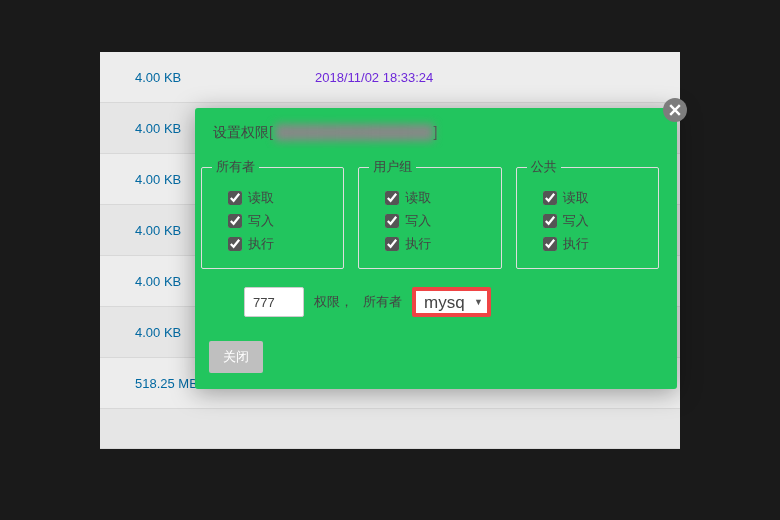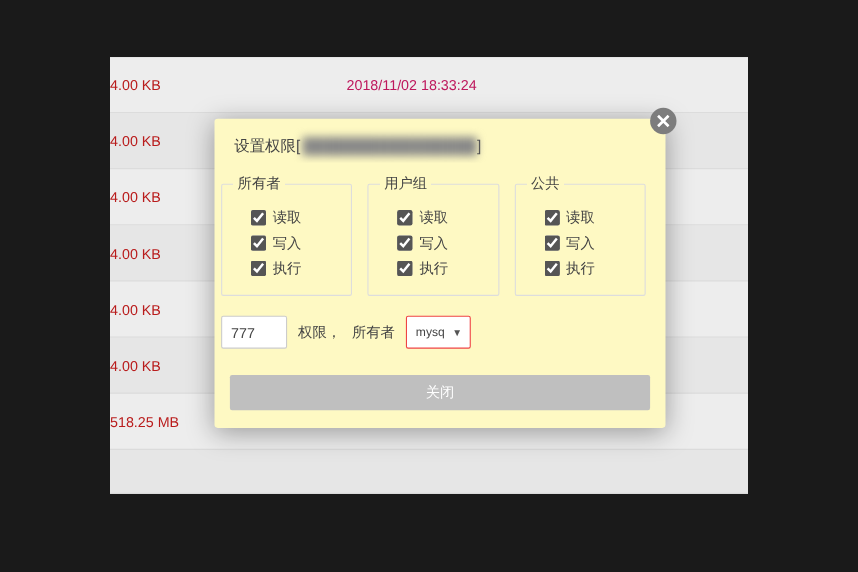--- a/index.html
+++ b/index.html
@@ -25,37 +25,38 @@
       border-bottom: 1px solid #d8d8d8;
       height: 51px;
       align-items: center;
       background: #ededed;
     }
     .table-row.alt {
       background: #e6e6e6;
     }
     .col-size {
       width: 215px;
-      color: #b91c1c;
+      padding-left: 35px;
+      color: #0369a1;
     }
     .col-date {
-      color: #be185d;
+      color: #6d28d9;
     }
     
     .modal-overlay {
       position: absolute;
       left: 0; top: 0; right: 0; bottom: 0;
       pointer-events: none;
     }
     .modal {
       position: absolute;
       left: 195px;
       top: 108px;
-      width: 410px;
-      background: #fef9c3;
+      width: 482px;
+      background: #22c55e;
       border-radius: 3px;
       box-shadow: 0 4px 24px rgba(0,0,0,.35);
       pointer-events: auto;
     }
     .modal-close {
       position: absolute;
       right: -10px;
       top: -10px;
       width: 24px;
       height: 24px;
@@ -118,27 +119,28 @@
       color: #444;
     }
     .perm-input {
       width: 60px;
       height: 30px;
       border: 1px solid #ccc;
       border-radius: 2px;
       padding: 0 8px;
       font-size: 13px;
       color: #444;
+      margin-left: 43px;
     }
     .perm-select {
       height: 30px;
-      border: 1px solid #ef4444;
+      border: 4px solid #ef4444;
       border-radius: 2px;
       padding: 0 22px 0 8px;
-      font-size: 11px;
+      font-size: 17px;
       color: #444;
       background: #fff;
       appearance: none;
       position: relative;
     }
     .select-wrap {
       position: relative;
       display: inline-block;
     }
     .select-wrap::after {
@@ -149,21 +151,20 @@
       transform: translateY(-50%);
       font-size: 9px;
       color: #555;
       pointer-events: none;
     }
     .modal-footer {
       padding: 10px 14px 16px 14px;
       display: flex;
       justify-content: space-between;
       gap: 10px;
-      flex-direction: column;
     }
     .btn {
       padding: 7px 14px;
       border: none;
       border-radius: 2px;
       font-size: 13px;
       cursor: pointer;
     }
     .btn-cancel {
       background: #bfbfbf;

